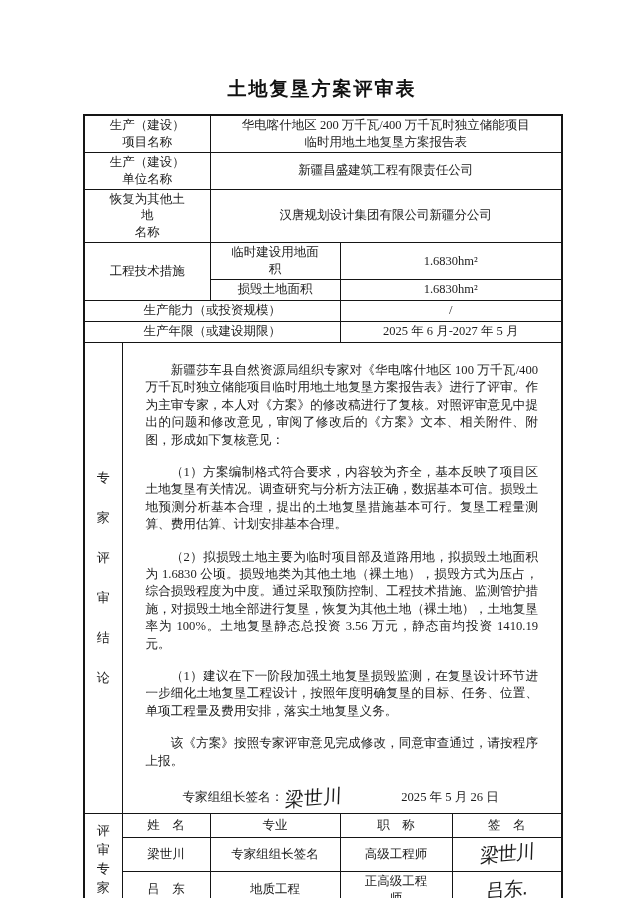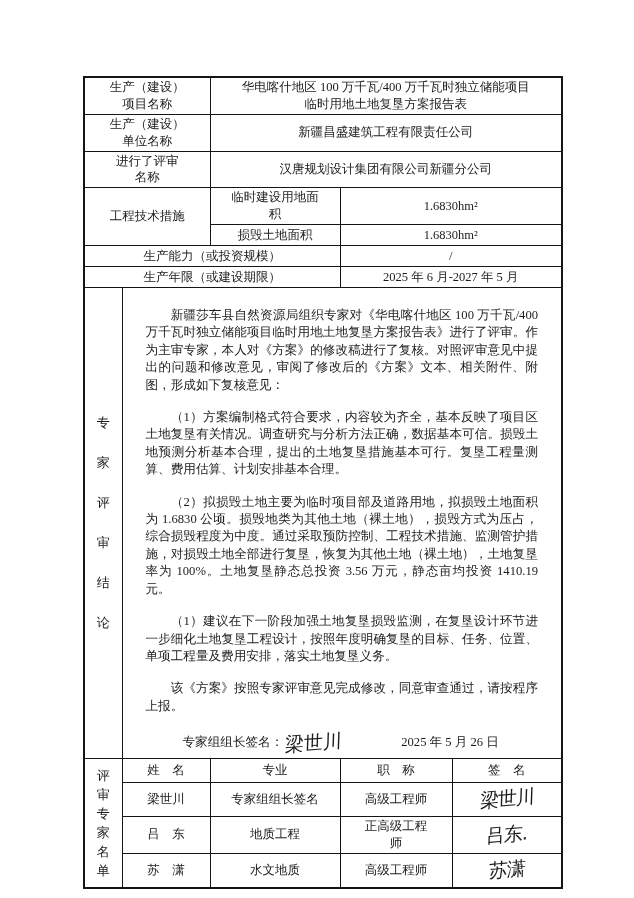--- a/index.html
+++ b/index.html
@@ -64,46 +64,47 @@
     display:inline-block;
     transform:rotate(-5deg) skewX(-7deg);
     letter-spacing:-1px;
   }
 </style>
 </head>
 <body>
 
 <div class="page">
 
+  <h1 class="doc-title">土地复垦方案评审表</h1>
 
   <table class="form">
     <colgroup>
       <col style="width:38px">
       <col style="width:88px">
       <col style="width:130px">
       <col style="width:112px">
       <col style="width:110px">
     </colgroup>
 
     <tbody>
         <tr class="r-info">
       <td colspan="2" class="multiline">生产（建设）
 项目名称</td>
-      <td colspan="3" class="multiline">华电喀什地区 100 万千瓦/400 万千瓦时独立储能项目
+      <td colspan="3" class="multiline">华电喀什地区 200 万千瓦/400 万千瓦时独立储能项目
 临时用地土地复垦方案报告表</td>
     </tr>
 
     <tr class="r-info">
       <td colspan="2" class="multiline">生产（建设）
 单位名称</td>
       <td colspan="3">新疆昌盛建筑工程有限责任公司</td>
     </tr>
 
     <tr class="r-info">
-      <td colspan="2" class="multiline">进行了评审
+      <td colspan="2" class="multiline">恢复为其他土地
 名称</td>
       <td colspan="3">汉唐规划设计集团有限公司新疆分公司</td>
     </tr>
 
     <tr class="r-area">
       <td colspan="2" rowspan="2">工程技术措施</td>
       <td>临时建设用地面积</td>
       <td colspan="2">1.6830hm²</td>
     </tr>
     <tr class="r-area">

